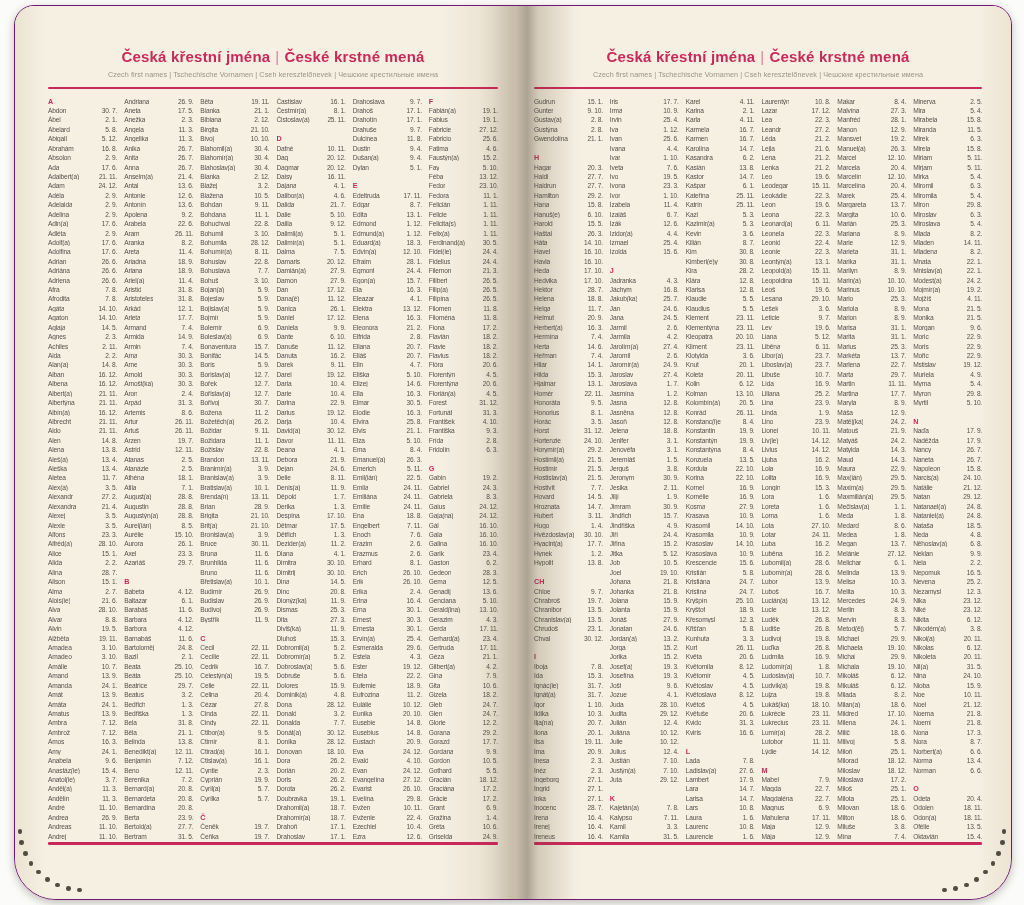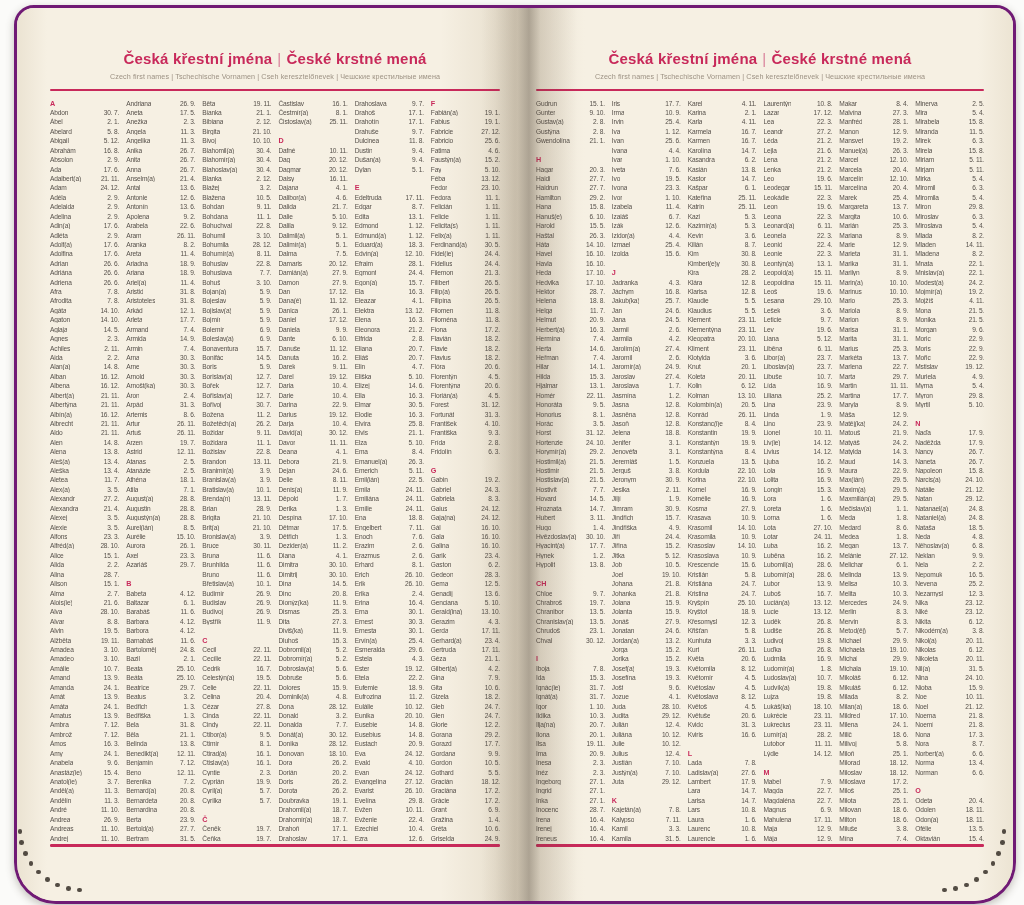--- a/index.html
+++ b/index.html
@@ -1,21 +1,21 @@
 <!DOCTYPE html>
 <html><head>
 <meta charset="utf-8">
 <style>
   html,body{margin:0;padding:0;width:1024px;height:905px;background:#fbfbf9;overflow:hidden;
     font-family:"Liberation Sans","DejaVu Sans",sans-serif;}
   .stage{position:relative;width:1024px;height:905px;}
   .book{position:absolute;left:14px;top:5px;width:996px;height:893px;display:flex;
     border-radius:20px 20px 42px 42px;overflow:hidden;background:#f5efe2;
     box-shadow:0 3px 9px rgba(60,50,35,.30), inset 0 0 22px rgba(120,100,70,.16);
-    border:3px solid #701a75;}
+    border:1px solid #701a75;}
   .page{position:relative;width:50%;height:100%;box-sizing:border-box;}
   .page.left{background:linear-gradient(90deg,#ebe3d2 0%,#f6f0e3 6%,#f6f0e3 85%,#eae2d1 96%,#dbd2c0 100%);
     padding:42px 15px 0 33px;}
   .page.right{background:linear-gradient(270deg,#ece4d3 0%,#f6f0e3 7%,#f6f0e3 86%,#eae2d1 97%,#dbd2c0 100%);
     padding:42px 29px 0 21px;}
   .gutter{position:absolute;left:464px;top:0;width:96px;height:100%;pointer-events:none;
     background:linear-gradient(90deg,rgba(90,72,50,0) 0%,rgba(90,72,50,.16) 38%,rgba(55,42,28,.34) 50%,rgba(90,72,50,.16) 62%,rgba(90,72,50,0) 100%);}
   h1.title{margin:0 0 4px 0;text-align:center;font-size:15px;line-height:18px;font-weight:700;
     letter-spacing:.2px;color:#c8295a;}
   h1.title .sep{font-weight:400;color:#d9839c;margin:0 5px;}

